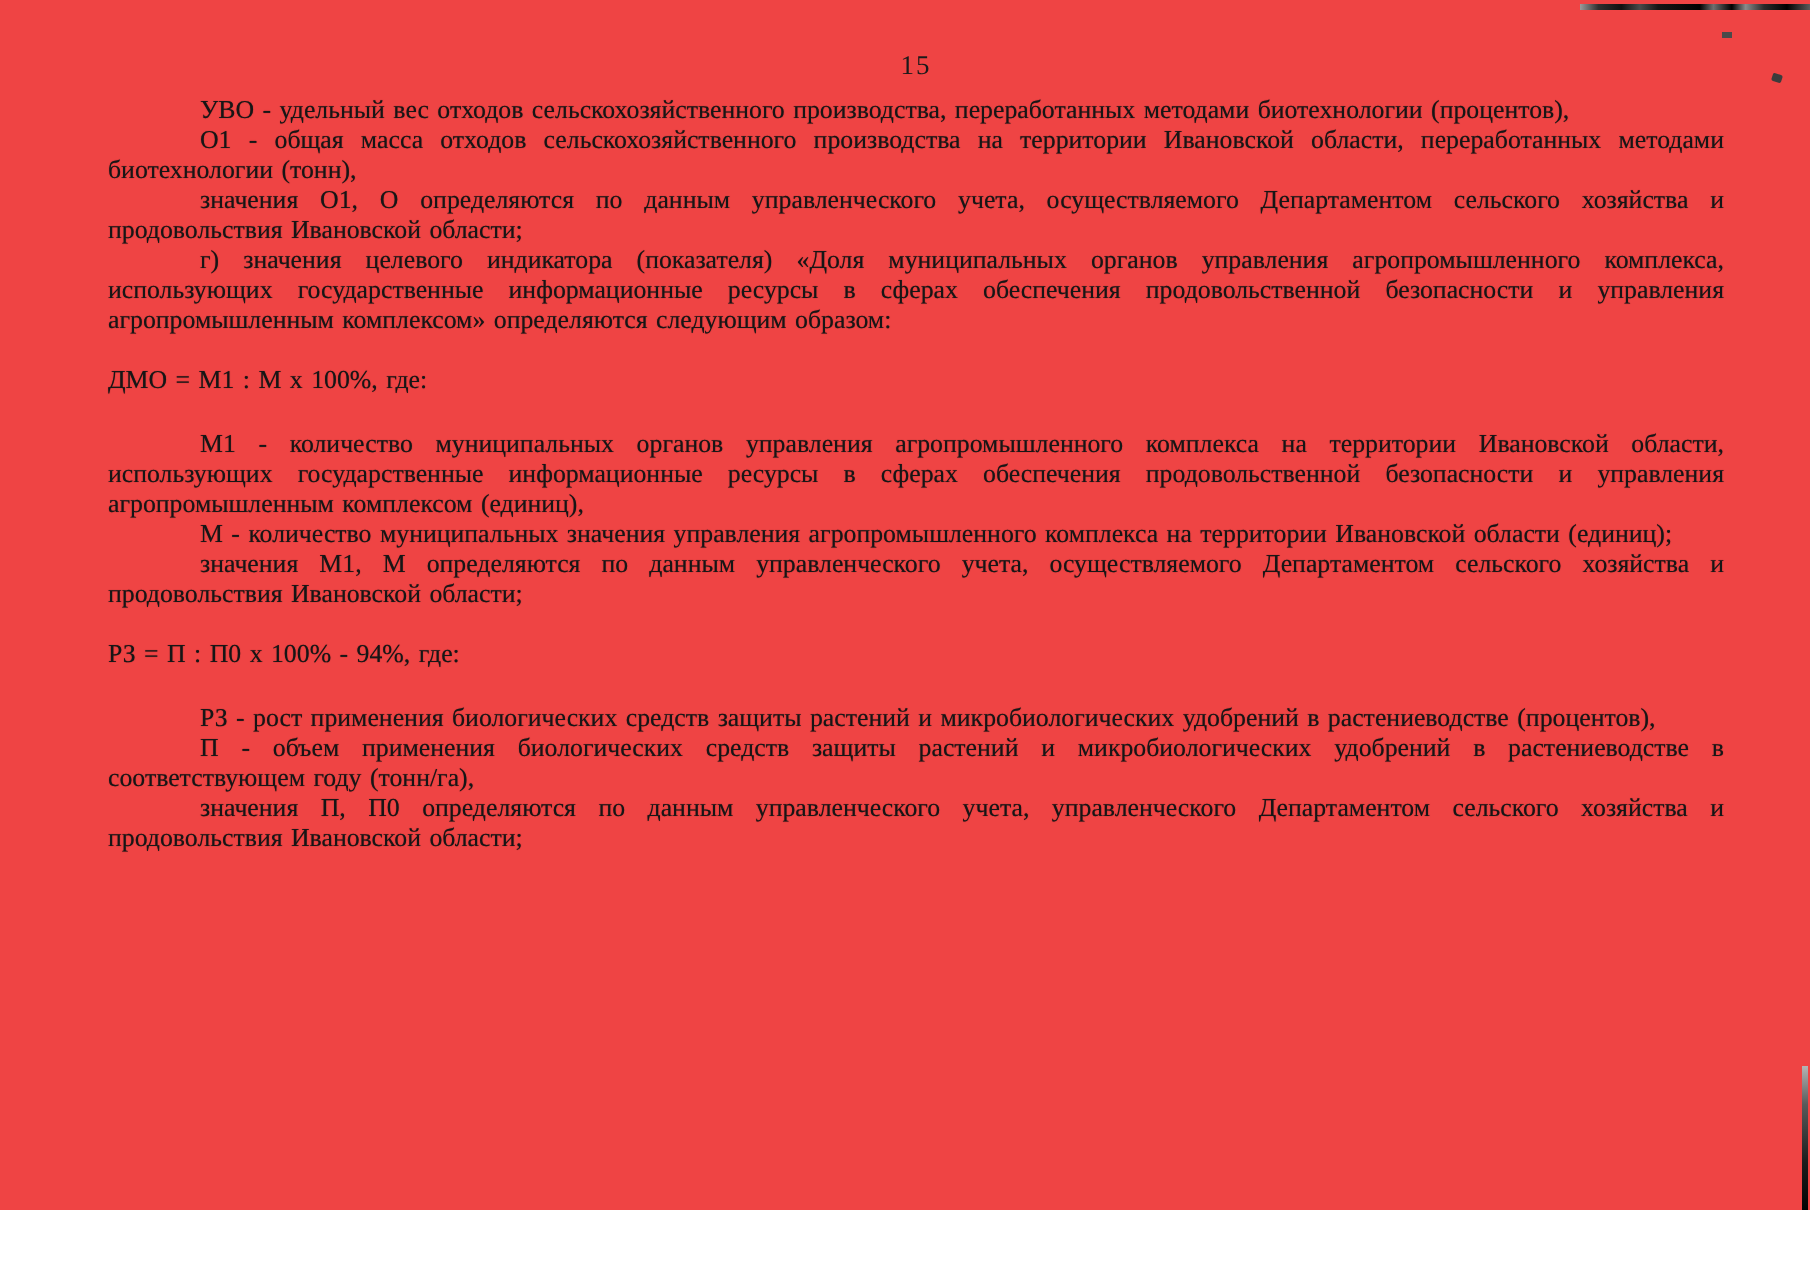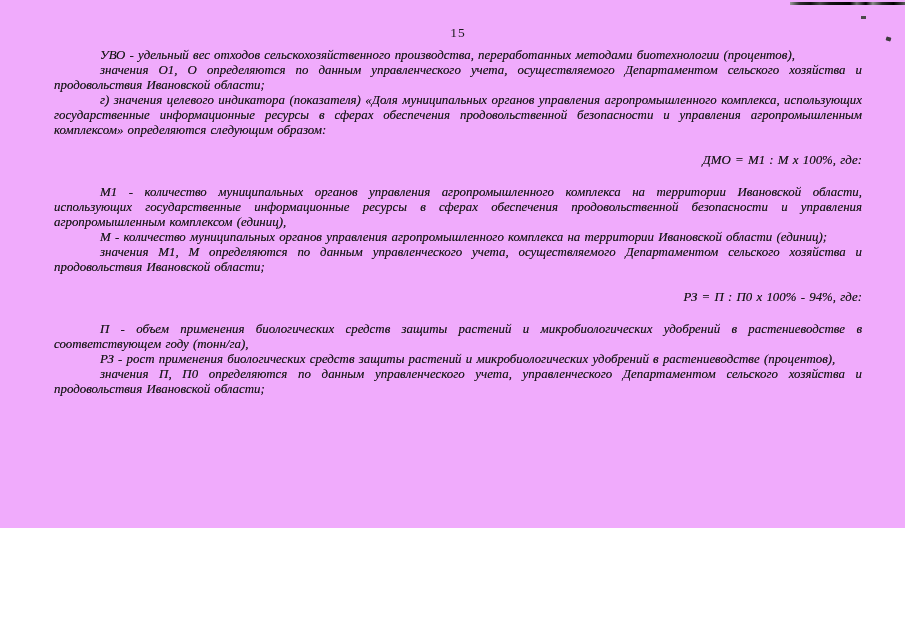--- a/index.html
+++ b/index.html
@@ -3,22 +3,22 @@
 <meta charset="utf-8">
 <style>
   html, body {
     margin: 0;
     padding: 0;
     background: #ffffff;
   }
   .page {
     position: relative;
     width: 905px;
-    height: 528px;
-    background: #f0abfc;
+    height: 605px;
+    background: #ef4444;
     overflow: hidden;
     font-family: "Liberation Serif", "DejaVu Serif", serif;
     color: #161616;
   }
   .page-number {
     position: absolute;
     top: 26px;
     left: 54px;
     width: 808px;
     text-align: center;
@@ -34,26 +34,25 @@
     width: 808px;
     font-size: 12.9px;
     line-height: 15px;
     text-shadow: 0 0 0.5px rgba(10,10,10,0.55);
   }
   .para {
     margin: 0;
     text-indent: 46px;
     text-align: justify;
     word-spacing: 1px;
-    font-style: italic;
   }
   .formula {
     margin: 15px 0 17px 0;
     text-indent: 0;
-    text-align: right;
+    text-align: left;
     word-spacing: 1px;
   }
   
   .scan-line-top {
     position: absolute;
     top: 2px;
     left: 790px;
     width: 115px;
     height: 3px;
     background: linear-gradient(90deg,
@@ -96,25 +95,26 @@
 
   <div class="scan-line-top"></div>
   <div class="speck-1"></div>
   <div class="speck-2"></div>
   <div class="scan-line-right"></div>
 
   <div class="page-number">15</div>
 
   <div class="body-text">
     <p class="para">УВО - удельный вес отходов сельскохозяйственного производства, переработанных методами биотехнологии (процентов),</p>
+    <p class="para">О1 - общая масса отходов сельскохозяйственного производства на территории Ивановской области, переработанных методами биотехнологии (тонн),</p>
     <p class="para">значения О1, О определяются по данным управленческого учета, осуществляемого Департаментом сельского хозяйства и продовольствия Ивановской области;</p>
     <p class="para">г) значения целевого индикатора (показателя) «Доля муниципальных органов управления агропромышленного комплекса, использующих государственные информационные ресурсы в сферах обеспечения продовольственной безопасности и управления агропромышленным комплексом» определяются следующим образом:</p>
     <p class="para formula">ДМО = М1 : М х 100%, где:</p>
     <p class="para">М1 - количество муниципальных органов управления агропромышленного комплекса на территории Ивановской области, использующих государственные информационные ресурсы в сферах обеспечения продовольственной безопасности и управления агропромышленным комплексом (единиц),</p>
-    <p class="para">М - количество муниципальных органов управления агропромышленного комплекса на территории Ивановской области (единиц);</p>
+    <p class="para">М - количество муниципальных значения управления агропромышленного комплекса на территории Ивановской области (единиц);</p>
     <p class="para">значения М1, М определяются по данным управленческого учета, осуществляемого Департаментом сельского хозяйства и продовольствия Ивановской области;</p>
     <p class="para formula">РЗ = П : П0 х 100% - 94%, где:</p>
+    <p class="para">РЗ - рост применения биологических средств защиты растений и микробиологических удобрений в растениеводстве (процентов),</p>
     <p class="para">П - объем применения биологических средств защиты растений и микробиологических удобрений в растениеводстве в соответствующем году (тонн/га),</p>
-    <p class="para">РЗ - рост применения биологических средств защиты растений и микробиологических удобрений в растениеводстве (процентов),</p>
     <p class="para">значения П, П0 определяются по данным управленческого учета, управленческого Департаментом сельского хозяйства и продовольствия Ивановской области;</p>
   </div>
 
 </div>
 
 </body></html>

